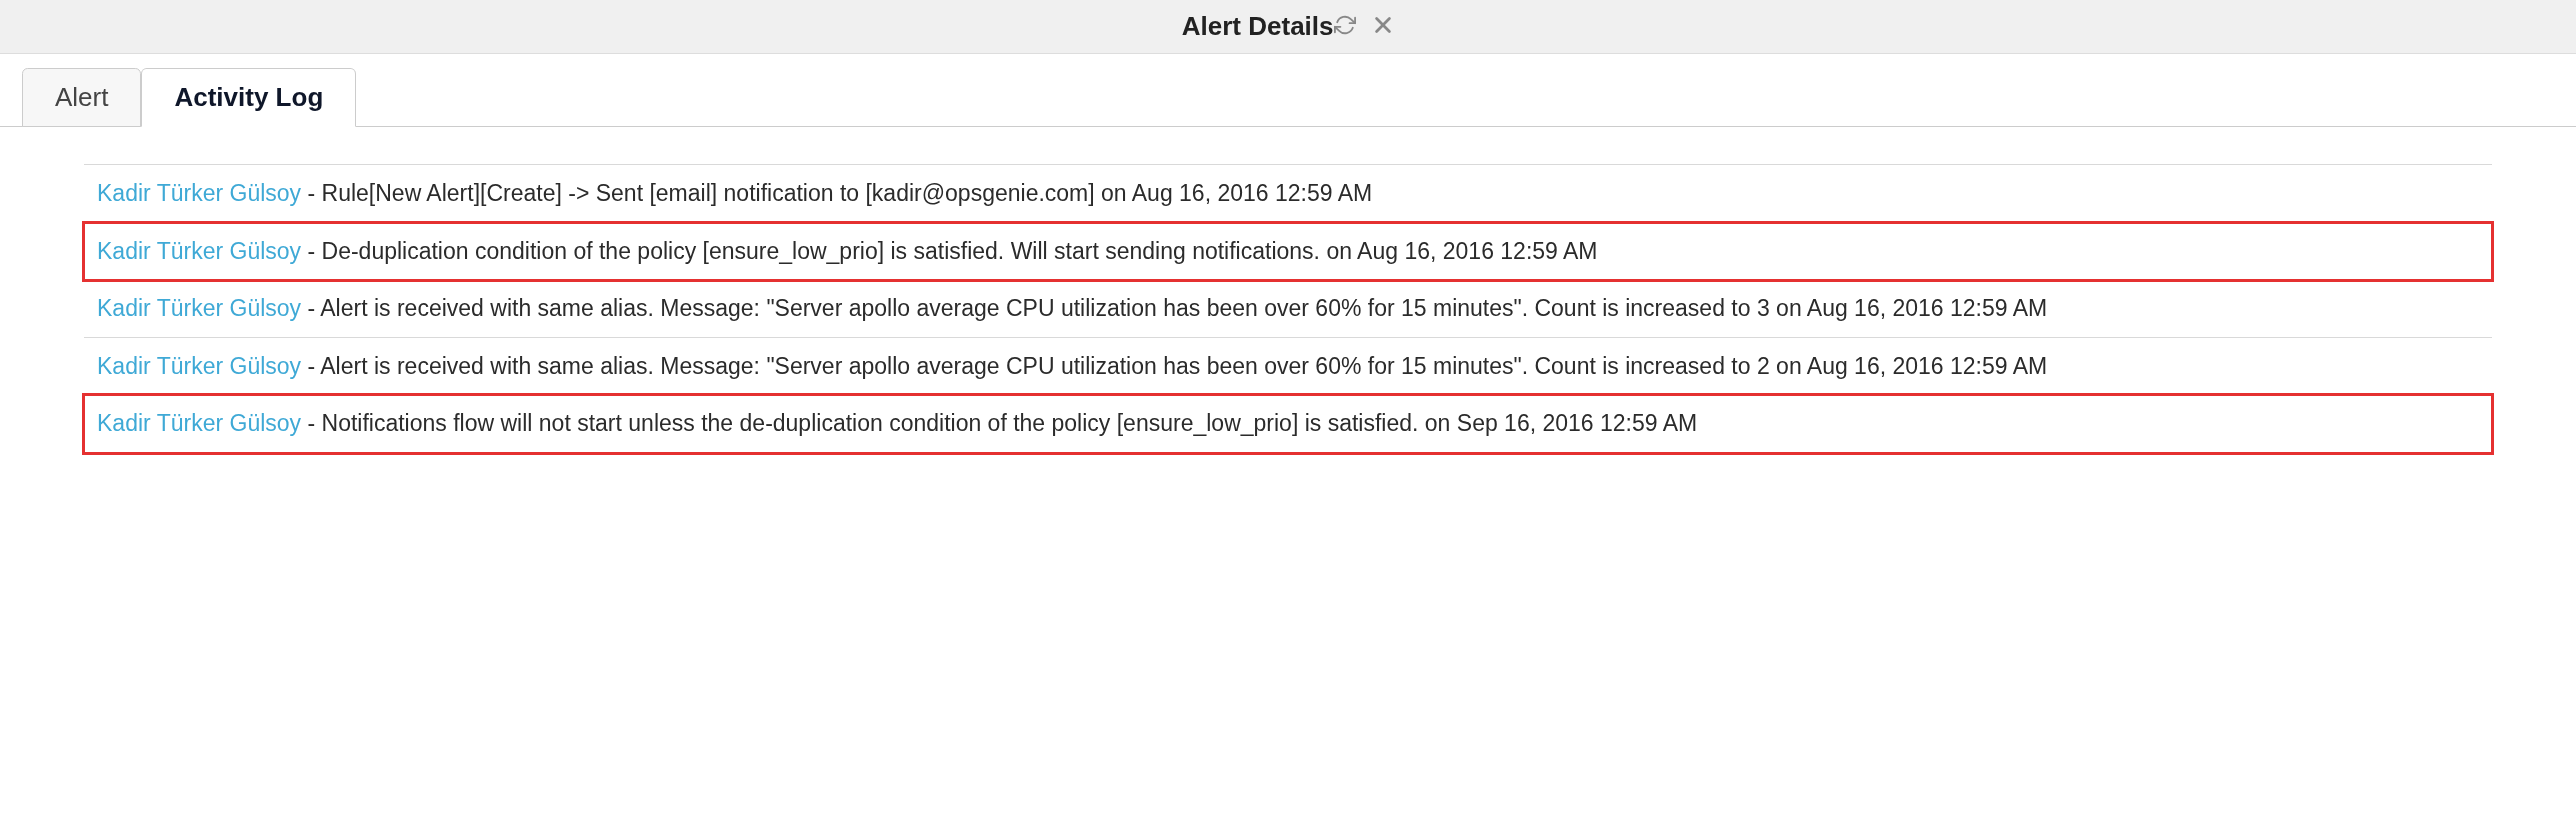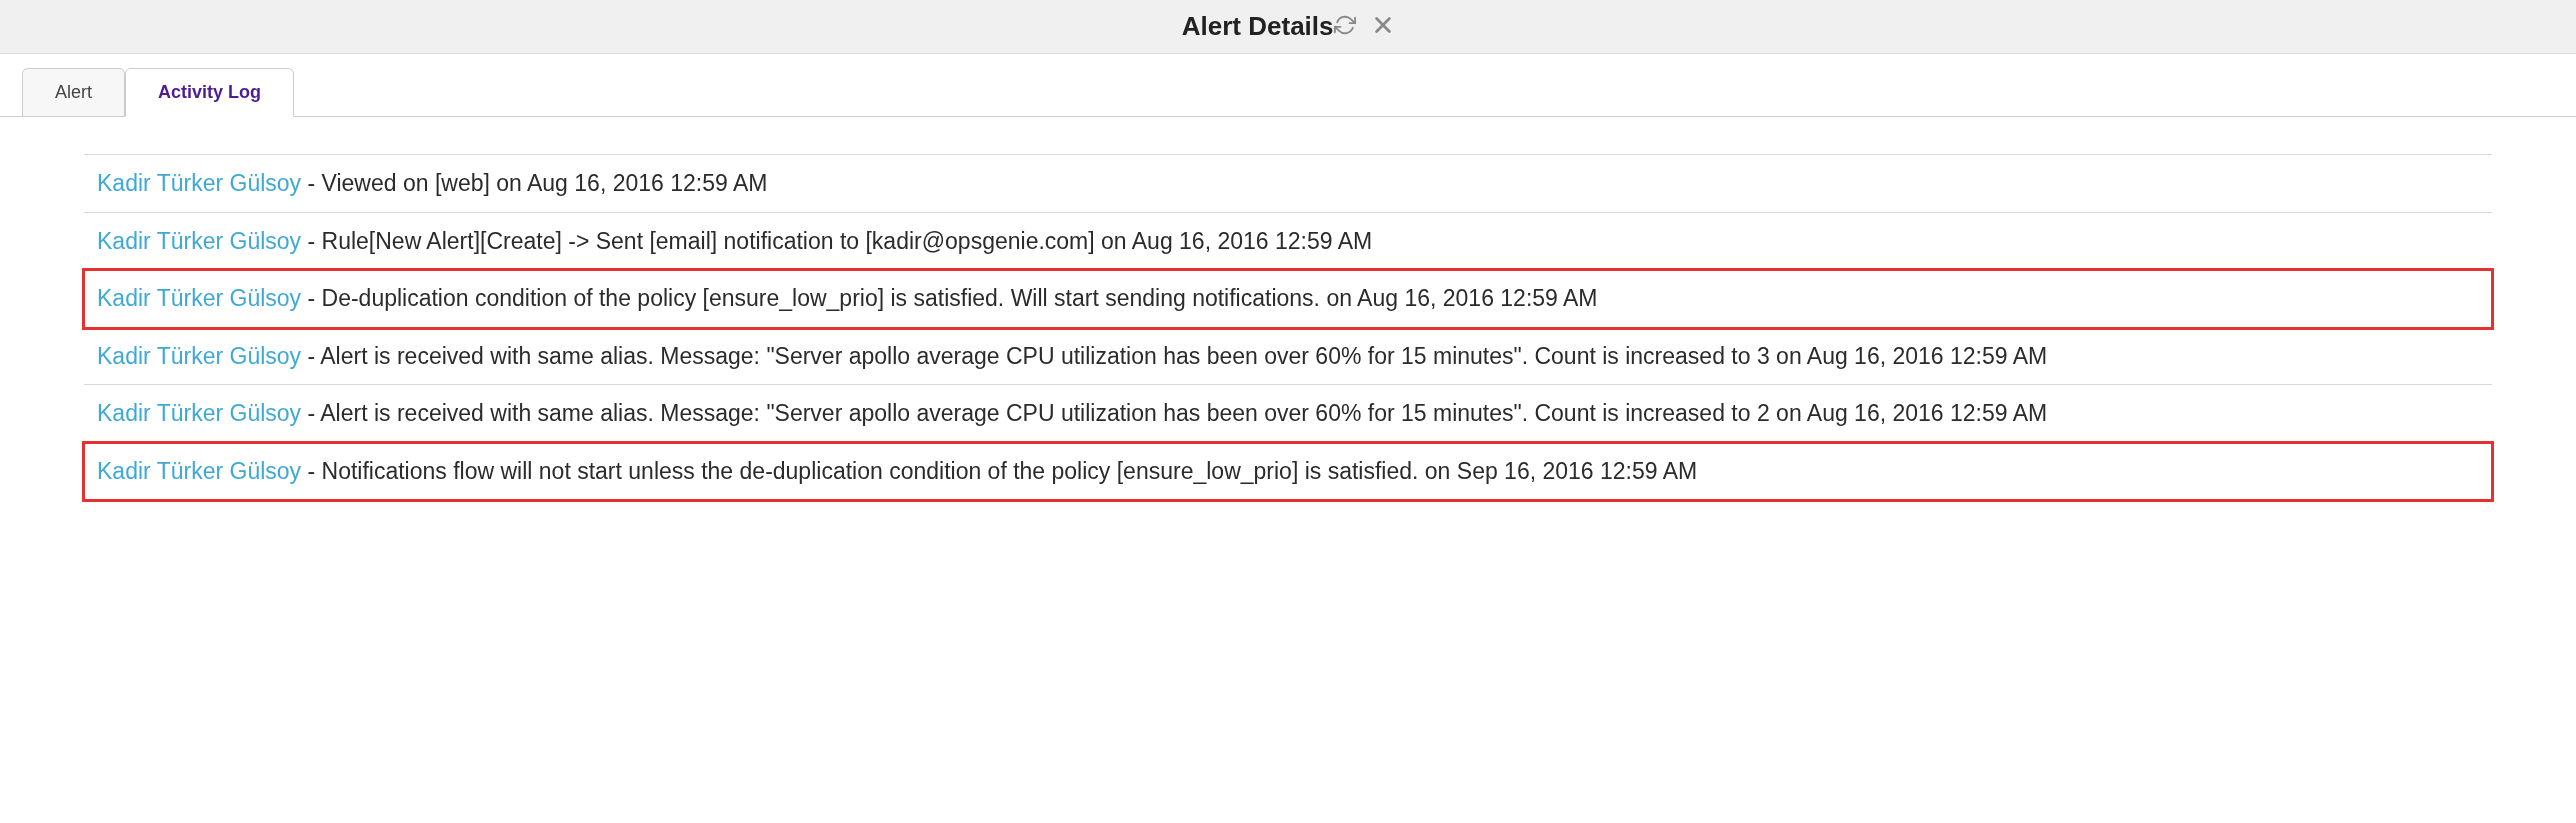--- a/index.html
+++ b/index.html
@@ -37,40 +37,40 @@
   .tabs-row {
     padding: 13px 22px 0 22px;
     border-bottom: 0.9px solid #ccc;
   }
   .tabs {
     display: flex;
     align-items: flex-end;
   }
   .tab {
     padding: 13px 32px;
-    font-size: 18px;
+    font-size: 26px;
     color: #333;
     cursor: pointer;
     border: 0.9px solid transparent;
     border-top-left-radius: 5.6px;
     border-top-right-radius: 5.6px;
     position: relative;
     bottom: -0.9px;
     background: #fff;
   }
   .tab.inactive {
     background: #f7f7f7;
     border: 0.9px solid #ccc;
     color: #444;
   }
   .tab.active {
     border: 0.9px solid #ccc;
     border-bottom: 0.9px solid #fff;
     font-weight: 700;
-    color: #4c1d95;
+    color: #0f172a;
     background: #fff;
   }
   .log-area {
     padding: 37px 84px 37px 84px;
   }
   .log-row {
     border-bottom: 0.9px solid #d9d9d9;
     padding: 11px 13px;
     font-size: 23px;
     line-height: 1.5;
@@ -112,20 +112,19 @@
 </div>
 
 <div class="tabs-row">
   <div class="tabs">
     <div class="tab inactive">Alert</div>
     <div class="tab active">Activity Log</div>
   </div>
 </div>
 
 <div class="log-area" id="log-area">
-    <div class="log-row"><span class="log-user">Kadir Türker Gülsoy</span><span> - Viewed on [web] on Aug 16, 2016 12:59 AM</span></div>
     <div class="log-row"><span class="log-user">Kadir Türker Gülsoy</span><span> - Rule[New Alert][Create] -&gt; Sent [email] notification to [kadir@opsgenie.com] on Aug 16, 2016 12:59 AM</span></div>
     <div class="log-row highlighted"><span class="log-user">Kadir Türker Gülsoy</span><span> - De-duplication condition of the policy [ensure_low_prio] is satisfied. Will start sending notifications. on Aug 16, 2016 12:59 AM</span></div>
     <div class="log-row"><span class="log-user">Kadir Türker Gülsoy</span><span> - Alert is received with same alias. Message: "Server apollo average CPU utilization has been over 60% for 15 minutes". Count is increased to 3 on Aug 16, 2016 12:59 AM</span></div>
     <div class="log-row"><span class="log-user">Kadir Türker Gülsoy</span><span> - Alert is received with same alias. Message: "Server apollo average CPU utilization has been over 60% for 15 minutes". Count is increased to 2 on Aug 16, 2016 12:59 AM</span></div>
     <div class="log-row highlighted"><span class="log-user">Kadir Türker Gülsoy</span><span> - Notifications flow will not start unless the de-duplication condition of the policy [ensure_low_prio] is satisfied. on Sep 16, 2016 12:59 AM</span></div>
   </div>
 
 
 </body></html>

